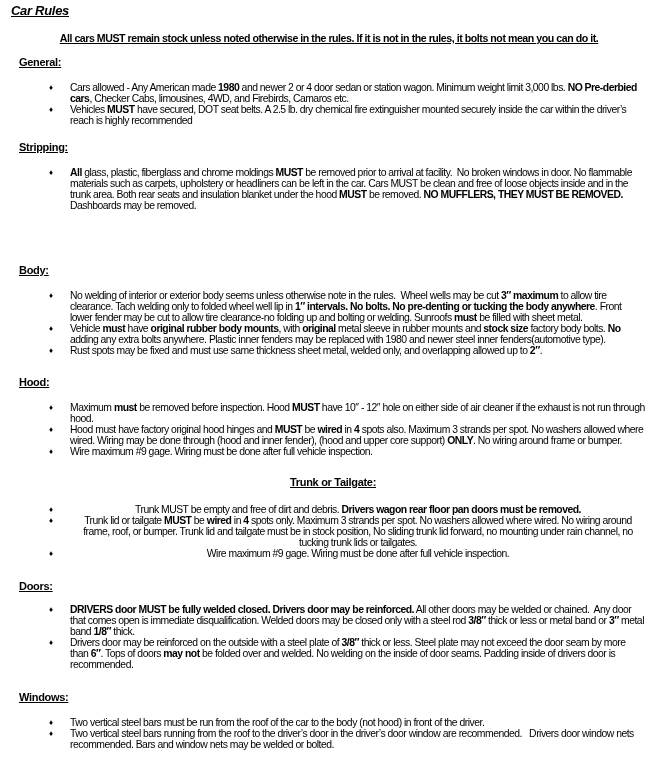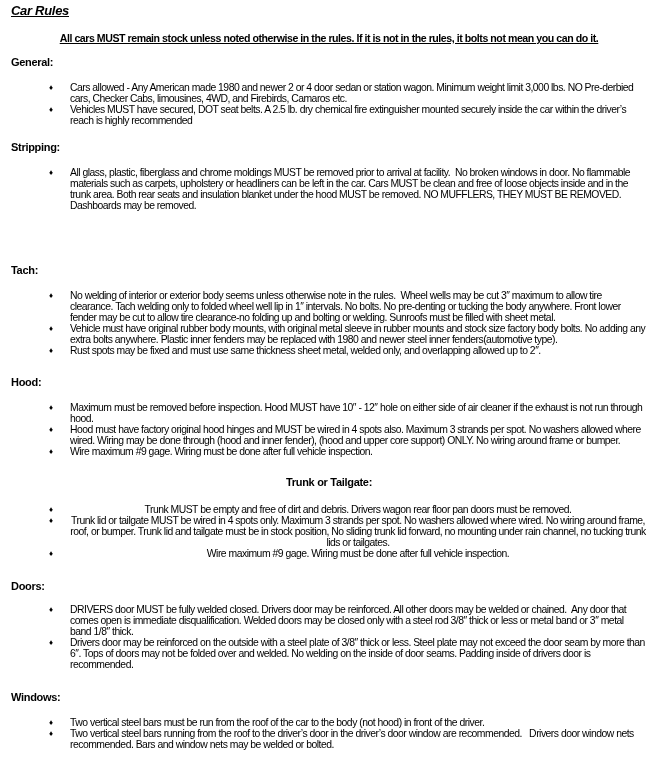--- a/index.html
+++ b/index.html
@@ -23,21 +23,22 @@
     font-weight: bold; text-decoration: underline;
     text-align: center; white-space: nowrap;
     letter-spacing: -0.45px;
     margin: 0 0 13px 0;
   }
 
   .section { margin: 0; }
   .heading {
     font-size: 11px; line-height: 11px;
     font-weight: bold; letter-spacing: -0.3px;
-    margin: 0 0 14px 0;
+    margin: 0 0 14px 8px;
+    text-decoration: underline;
   }
   .sec-stripping { margin-top: 16px; }
   .sec-body     { margin-top: 54px; }
   .sec-hood     { margin-top: 21px; }
   .sec-trunk    { margin-top: 20px; text-align: center; }
   .sec-doors    { margin-top: 22px; }
   .sec-windows  { margin-top: 22px; }
   .sec-trunk .heading   { margin-bottom: 16px; }
   .sec-doors .heading   { margin-bottom: 12px; }
 
@@ -48,21 +49,21 @@
     padding-right: 1px;
     font-size: 10.4px; line-height: 11px;
     letter-spacing: -0.5px;
     white-space: pre-wrap;
   }
   .diamond {
     position: absolute; left: 38px; top: 1px;
     font-size: 8px; line-height: 10px;
     letter-spacing: 0;
   }
-  b { font-weight: normal; }
+  b { font-weight: bold; }
 </style>
 </head>
 <body>
 
 <div class="page">
   <h1 class="doc-title">Car Rules</h1>
   <p class="notice">All cars MUST remain stock unless noted otherwise in the rules. If it is not in the rules, it bolts not mean you can do it.</p>
   <div id="sections">
       <div class="section sec-general">
         <div class="heading">General:</div>
@@ -71,21 +72,21 @@
           <div class="bullet"><span class="diamond">♦</span><span>Vehicles </span><b>MUST</b><span> have secured, DOT seat belts. A 2.5 lb. dry chemical fire extinguisher mounted securely inside the car within the driver’s reach is highly recommended</span></div>
         </div>
       </div>
       <div class="section sec-stripping">
         <div class="heading">Stripping:</div>
         <div class="bullets">
           <div class="bullet"><span class="diamond">♦</span><b>All</b><span> glass, plastic, fiberglass and chrome moldings </span><b>MUST</b><span> be removed prior to arrival at facility.  No broken windows in door. No flammable materials such as carpets, upholstery or headliners can be left in the car. Cars MUST be clean and free of loose objects inside and in the trunk area. Both rear seats and insulation blanket under the hood </span><b>MUST</b><span> be removed. </span><b>NO MUFFLERS, THEY MUST BE REMOVED.</b><span> Dashboards may be removed.</span></div>
         </div>
       </div>
       <div class="section sec-body">
-        <div class="heading">Tach:</div>
+        <div class="heading">Body:</div>
         <div class="bullets">
           <div class="bullet"><span class="diamond">♦</span><span>No welding of interior or exterior body seems unless otherwise note in the rules.  Wheel wells may be cut </span><b>3″ maximum</b><span> to allow tire clearance. Tach welding only to folded wheel well lip in </span><b>1″ intervals. No bolts. No pre-denting or tucking the body anywhere</b><span>. Front lower fender may be cut to allow tire clearance-no folding up and bolting or welding. Sunroofs </span><b>must</b><span> be filled with sheet metal.</span></div>
           <div class="bullet"><span class="diamond">♦</span><span>Vehicle </span><b>must</b><span> have </span><b>original rubber body mounts</b><span>, with </span><b>original</b><span> metal sleeve in rubber mounts and </span><b>stock size</b><span> factory body bolts. </span><b>No</b><span> adding any extra bolts anywhere. Plastic inner fenders may be replaced with 1980 and newer steel inner fenders(automotive type).</span></div>
           <div class="bullet"><span class="diamond">♦</span><span>Rust spots may be fixed and must use same thickness sheet metal, welded only, and overlapping allowed up to </span><b>2″</b><span>.</span></div>
         </div>
       </div>
       <div class="section sec-hood">
         <div class="heading">Hood:</div>
         <div class="bullets">
           <div class="bullet"><span class="diamond">♦</span><span>Maximum </span><b>must</b><span> be removed before inspection. Hood </span><b>MUST</b><span> have 10″ - 12″ hole on either side of air cleaner if the exhaust is not run through hood.</span></div>

